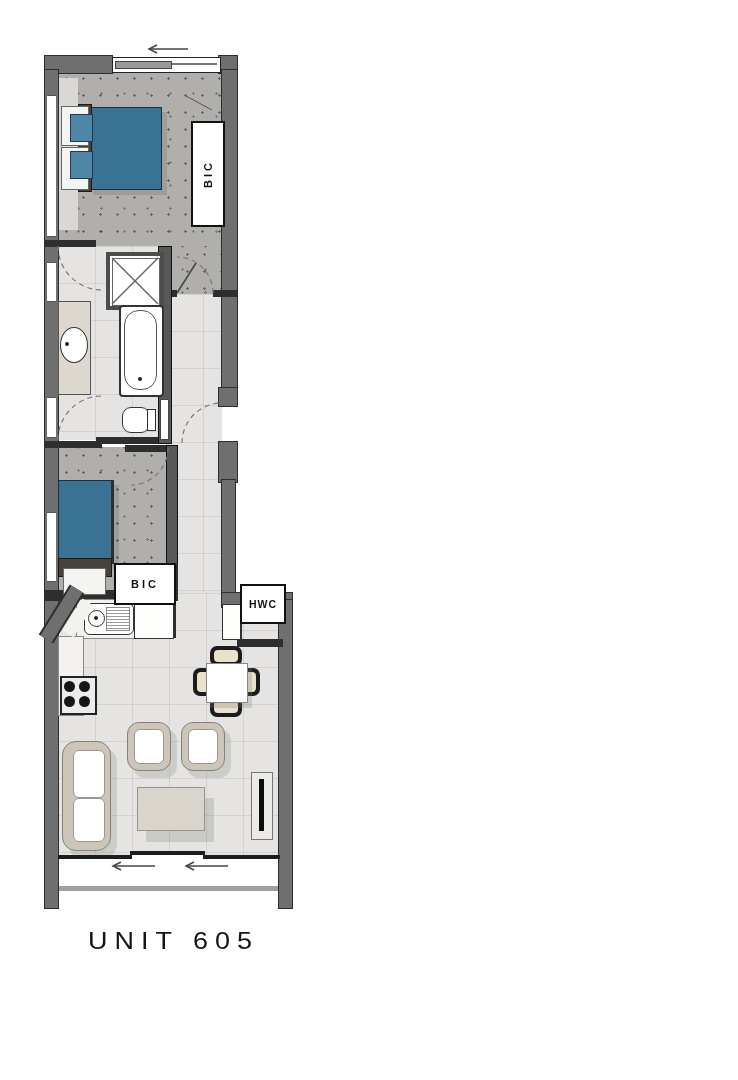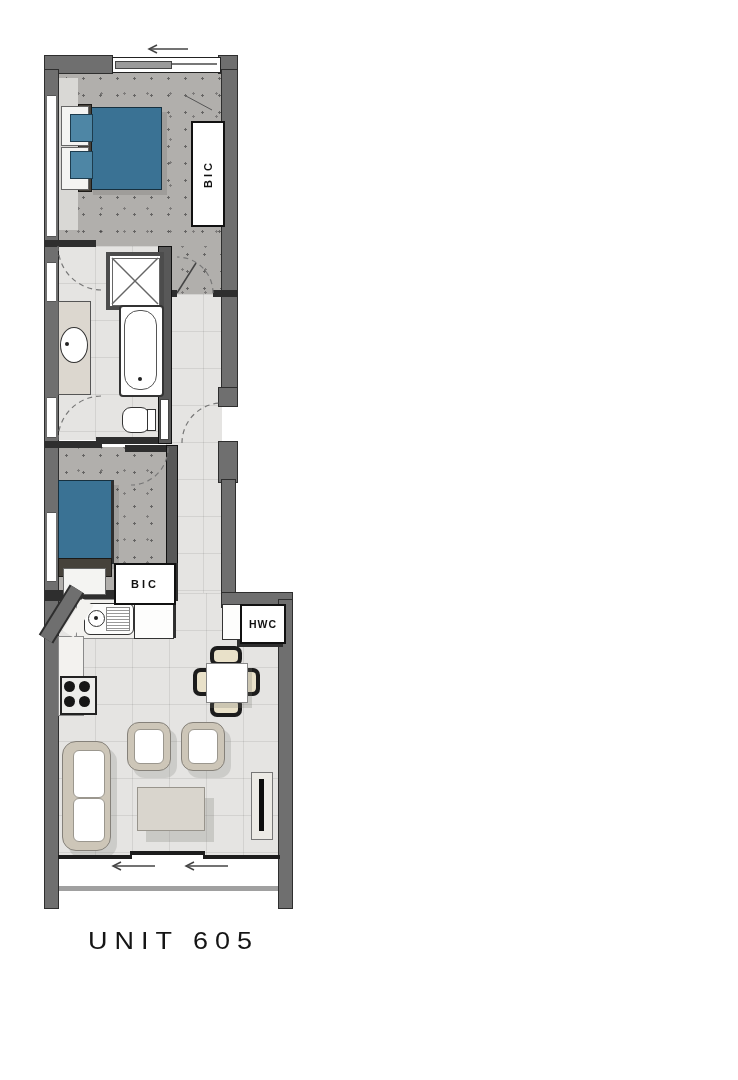--- a/index.html
+++ b/index.html
@@ -126,21 +126,21 @@
   <div class="abs furn" style="left:88px;top:610px;width:15px;height:15px;background:#fff;border:1.5px solid #333;border-radius:50%;z-index:6"></div>
   <div class="abs furn" style="left:94px;top:616px;width:4px;height:4px;background:#222;border-radius:50%;z-index:7"></div>
   <div class="abs furn" style="left:106px;top:607px;width:22px;height:22px;z-index:6;border:1px solid #888;
        background:repeating-linear-gradient(#fff 0 2px,#999 2px 3px)"></div>
   <div class="abs furn" style="left:60px;top:676px;width:33px;height:35px;background:#ececea;border:2px solid #222;z-index:6"></div>
   <div class="abs furn" style="left:64px;top:681px;width:11px;height:11px;background:#161616;border-radius:50%;z-index:7"></div>
   <div class="abs furn" style="left:79px;top:681px;width:11px;height:11px;background:#161616;border-radius:50%;z-index:7"></div>
   <div class="abs furn" style="left:64px;top:696px;width:11px;height:11px;background:#161616;border-radius:50%;z-index:7"></div>
   <div class="abs furn" style="left:79px;top:696px;width:11px;height:11px;background:#161616;border-radius:50%;z-index:7"></div>
   <div class="abs whitebox" style="left:222px;top:604px;width:17px;height:34px"></div>
-  <div class="abs labelbox" style="left:240px;top:604px;width:42px;height:36px">
+  <div class="abs labelbox" style="left:240px;top:584px;width:42px;height:36px">
     <span class="labeltext" style="letter-spacing:1px;font-size:10.5px">HWC</span>
   </div>
 
   <div class="abs chairblk" style="left:210px;top:646px;width:32px;height:20px">
       <div class="chaircush"></div>
     </div>
   <div class="abs chairblk" style="left:210px;top:697px;width:32px;height:20px">
       <div class="chaircush"></div>
     </div>
   <div class="abs chairblk" style="left:193px;top:668px;width:20px;height:28px">

